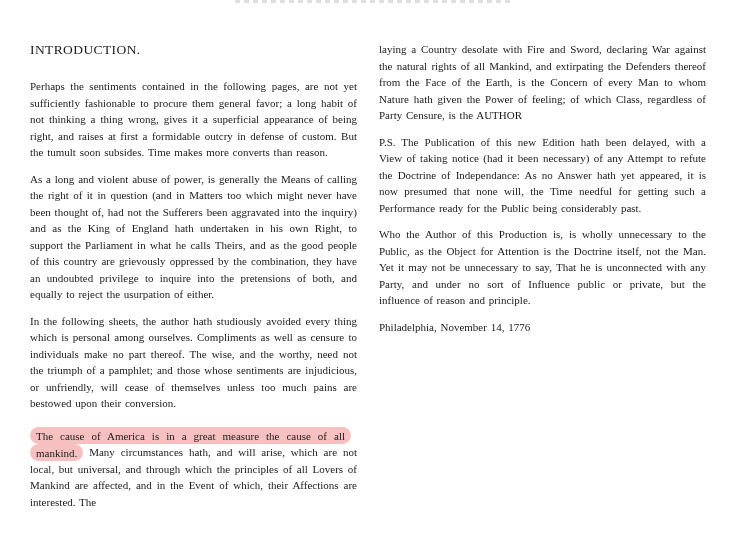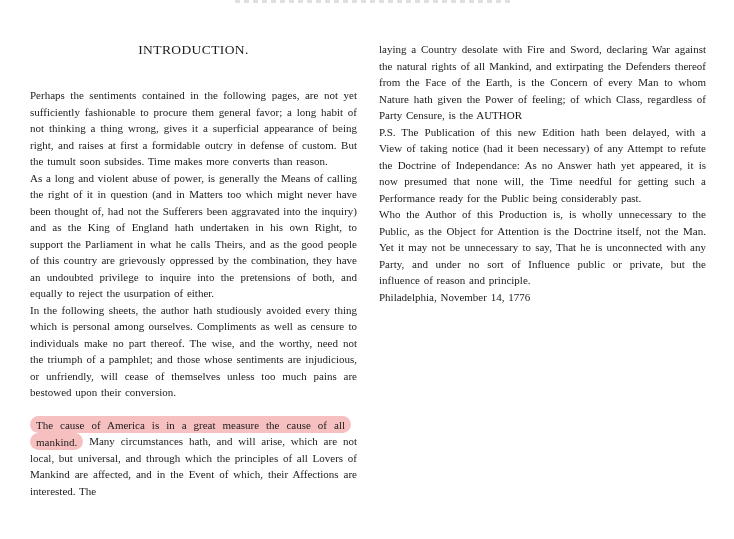--- a/index.html
+++ b/index.html
@@ -32,33 +32,33 @@
     padding: 41px 28px 0 30px;
     box-sizing: border-box;
     width: 734px;
     height: 539px;
   }
   .col {
     flex: 1 1 0;
     min-width: 0;
   }
   .heading {
-    text-align: center;
+    text-align: left;
     font-size: 13.5px;
     letter-spacing: 0.4px;
-    margin: 1px 0 29px 0;
+    margin: 1px 0 20px 0;
     white-space: nowrap;
   }
   .para {
     font-size: 11px;
     line-height: 16.5px;
     text-align: justify;
     word-spacing: 1px;
   }
-  .para + .para { }
+  .para + .para { margin-top: 10px; }
   .para.tight { margin-top: 16px; }
   .highlight {
     border-radius: 9px;
     padding: 2.5px 6px;
     -webkit-box-decoration-break: clone;
     box-decoration-break: clone;
   }
 </style>
 </head>
 <body>

